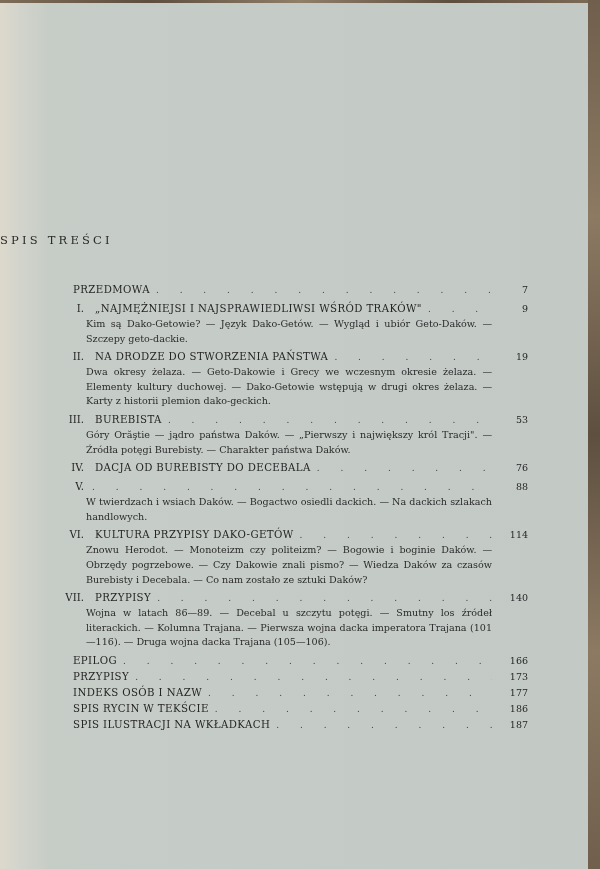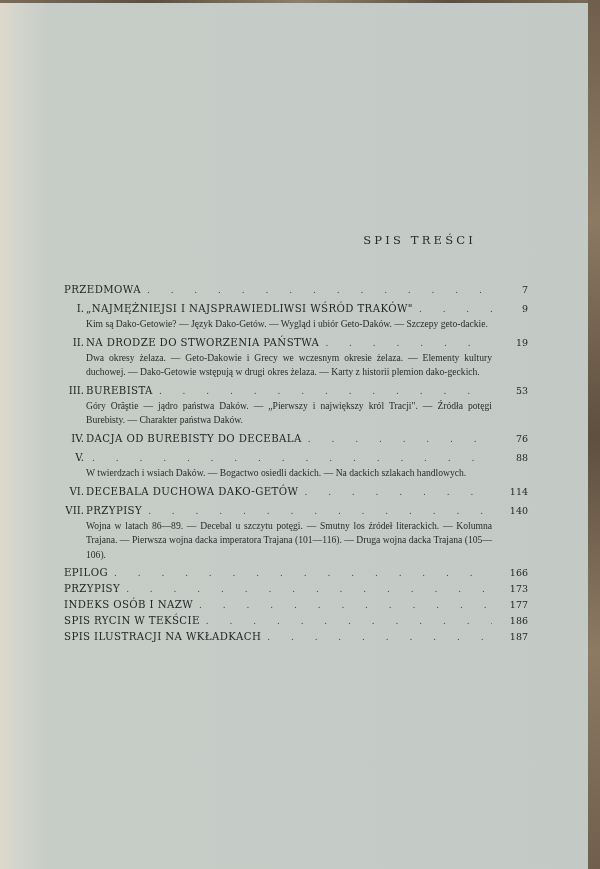--- a/index.html
+++ b/index.html
@@ -15,41 +15,41 @@
   .wood-top {
     position:absolute; left:0; top:0; width:600px; height:4px;
     background:linear-gradient(90deg,#7d6c57,#5e4e3e,#8f7e68,#5e4e3e,#7d6c57);
   }
   .wood-right {
     position:absolute; right:0; top:0; width:12px; height:869px;
     background:linear-gradient(180deg,#6f5f4c,#8c7a63,#5e4f3f,#8c7a63,#6f5f4c);
   }
   .title {
     position:absolute; left:0; width:476px; top:233px;
-    text-align:right; font-size:11.5px; letter-spacing:3.2px; color:#2a2a2a;
+    text-align:left; font-size:11.5px; letter-spacing:3.2px; color:#2a2a2a;
     font-family:"DejaVu Serif", serif;
   }
   .toc {
     position:absolute; left:86px; top:282px; width:442px;
     font-size:10.2px; color:#262626; line-height:15px;
   }
   .row { display:flex; align-items:baseline; position:relative; }
   .num {
     position:absolute; left:-22px; width:20px; text-align:right;
   }
-  .ch-title { white-space:nowrap; letter-spacing:0.4px; }
+  .ch-title { white-space:nowrap; letter-spacing:0.4px;margin-left:9px; }
   .leader {
     flex:1; overflow:hidden; white-space:nowrap; color:#444;
     letter-spacing:9px; padding-left:6px; font-size:9px;
   }
   .page-no { width:36px; text-align:right; font-size:9.5px; }
   .entry { margin-bottom:3px; }
   .sub {
     padding-left:0; width:406px; text-align:justify; font-size:9.6px;
-    line-height:14.6px; color:#2b2b2b;font-family:Liberation Serif, serif;
+    line-height:14.6px; color:#2b2b2b;
   }
   .pre { margin-left:-22px; }
 </style>
 </head>
 <body>
 
 <div class="wood-top"></div>
 <div class="wood-right"></div>
 
 <div class="page"></div>
@@ -110,24 +110,25 @@
       <span class="num">V.</span>
       <span class="leader">. . . . . . . . . . . . . . . . . . . . . . . . . . . . . . . . . . . .</span>
       <span class="page-no">88</span>
     </div>
     <div class="sub">W twierdzach i wsiach Daków. — Bogactwo osiedli dackich. — Na dackich szlakach handlowych.</div>
   </div>
 
   <div class="entry">
     <div class="row">
       <span class="num">VI.</span>
-      <span class="ch-title">DECEBALA DUCHOWA DAKO-GETÓW</span>
+      <span class="ch-title">KULTURA PRZYPISY DAKO-GETÓW</span>
       <span class="leader">. . . . . . . . . . . . . . . . . . . . . . . . . . . . . . . . . . . .</span>
       <span class="page-no">114</span>
     </div>
+    <div class="sub">Znowu Herodot. — Monoteizm czy politeizm? — Bogowie i boginie Daków. — Obrzędy pogrzebowe. — Czy Dakowie znali pismo? — Wiedza Daków za czasów Burebisty i Decebala. — Co nam zostało ze sztuki Daków?</div>
   </div>
 
   <div class="entry">
     <div class="row">
       <span class="num">VII.</span>
       <span class="ch-title">PRZYPISY</span>
       <span class="leader">. . . . . . . . . . . . . . . . . . . . . . . . . . . . . . . . . . . .</span>
       <span class="page-no">140</span>
     </div>
     <div class="sub">Wojna w latach 86—89. — Decebal u szczytu potęgi. — Smutny los źródeł literackich. — Kolumna Trajana. — Pierwsza wojna dacka imperatora Trajana (101—116). — Druga wojna dacka Trajana (105—106).</div>

